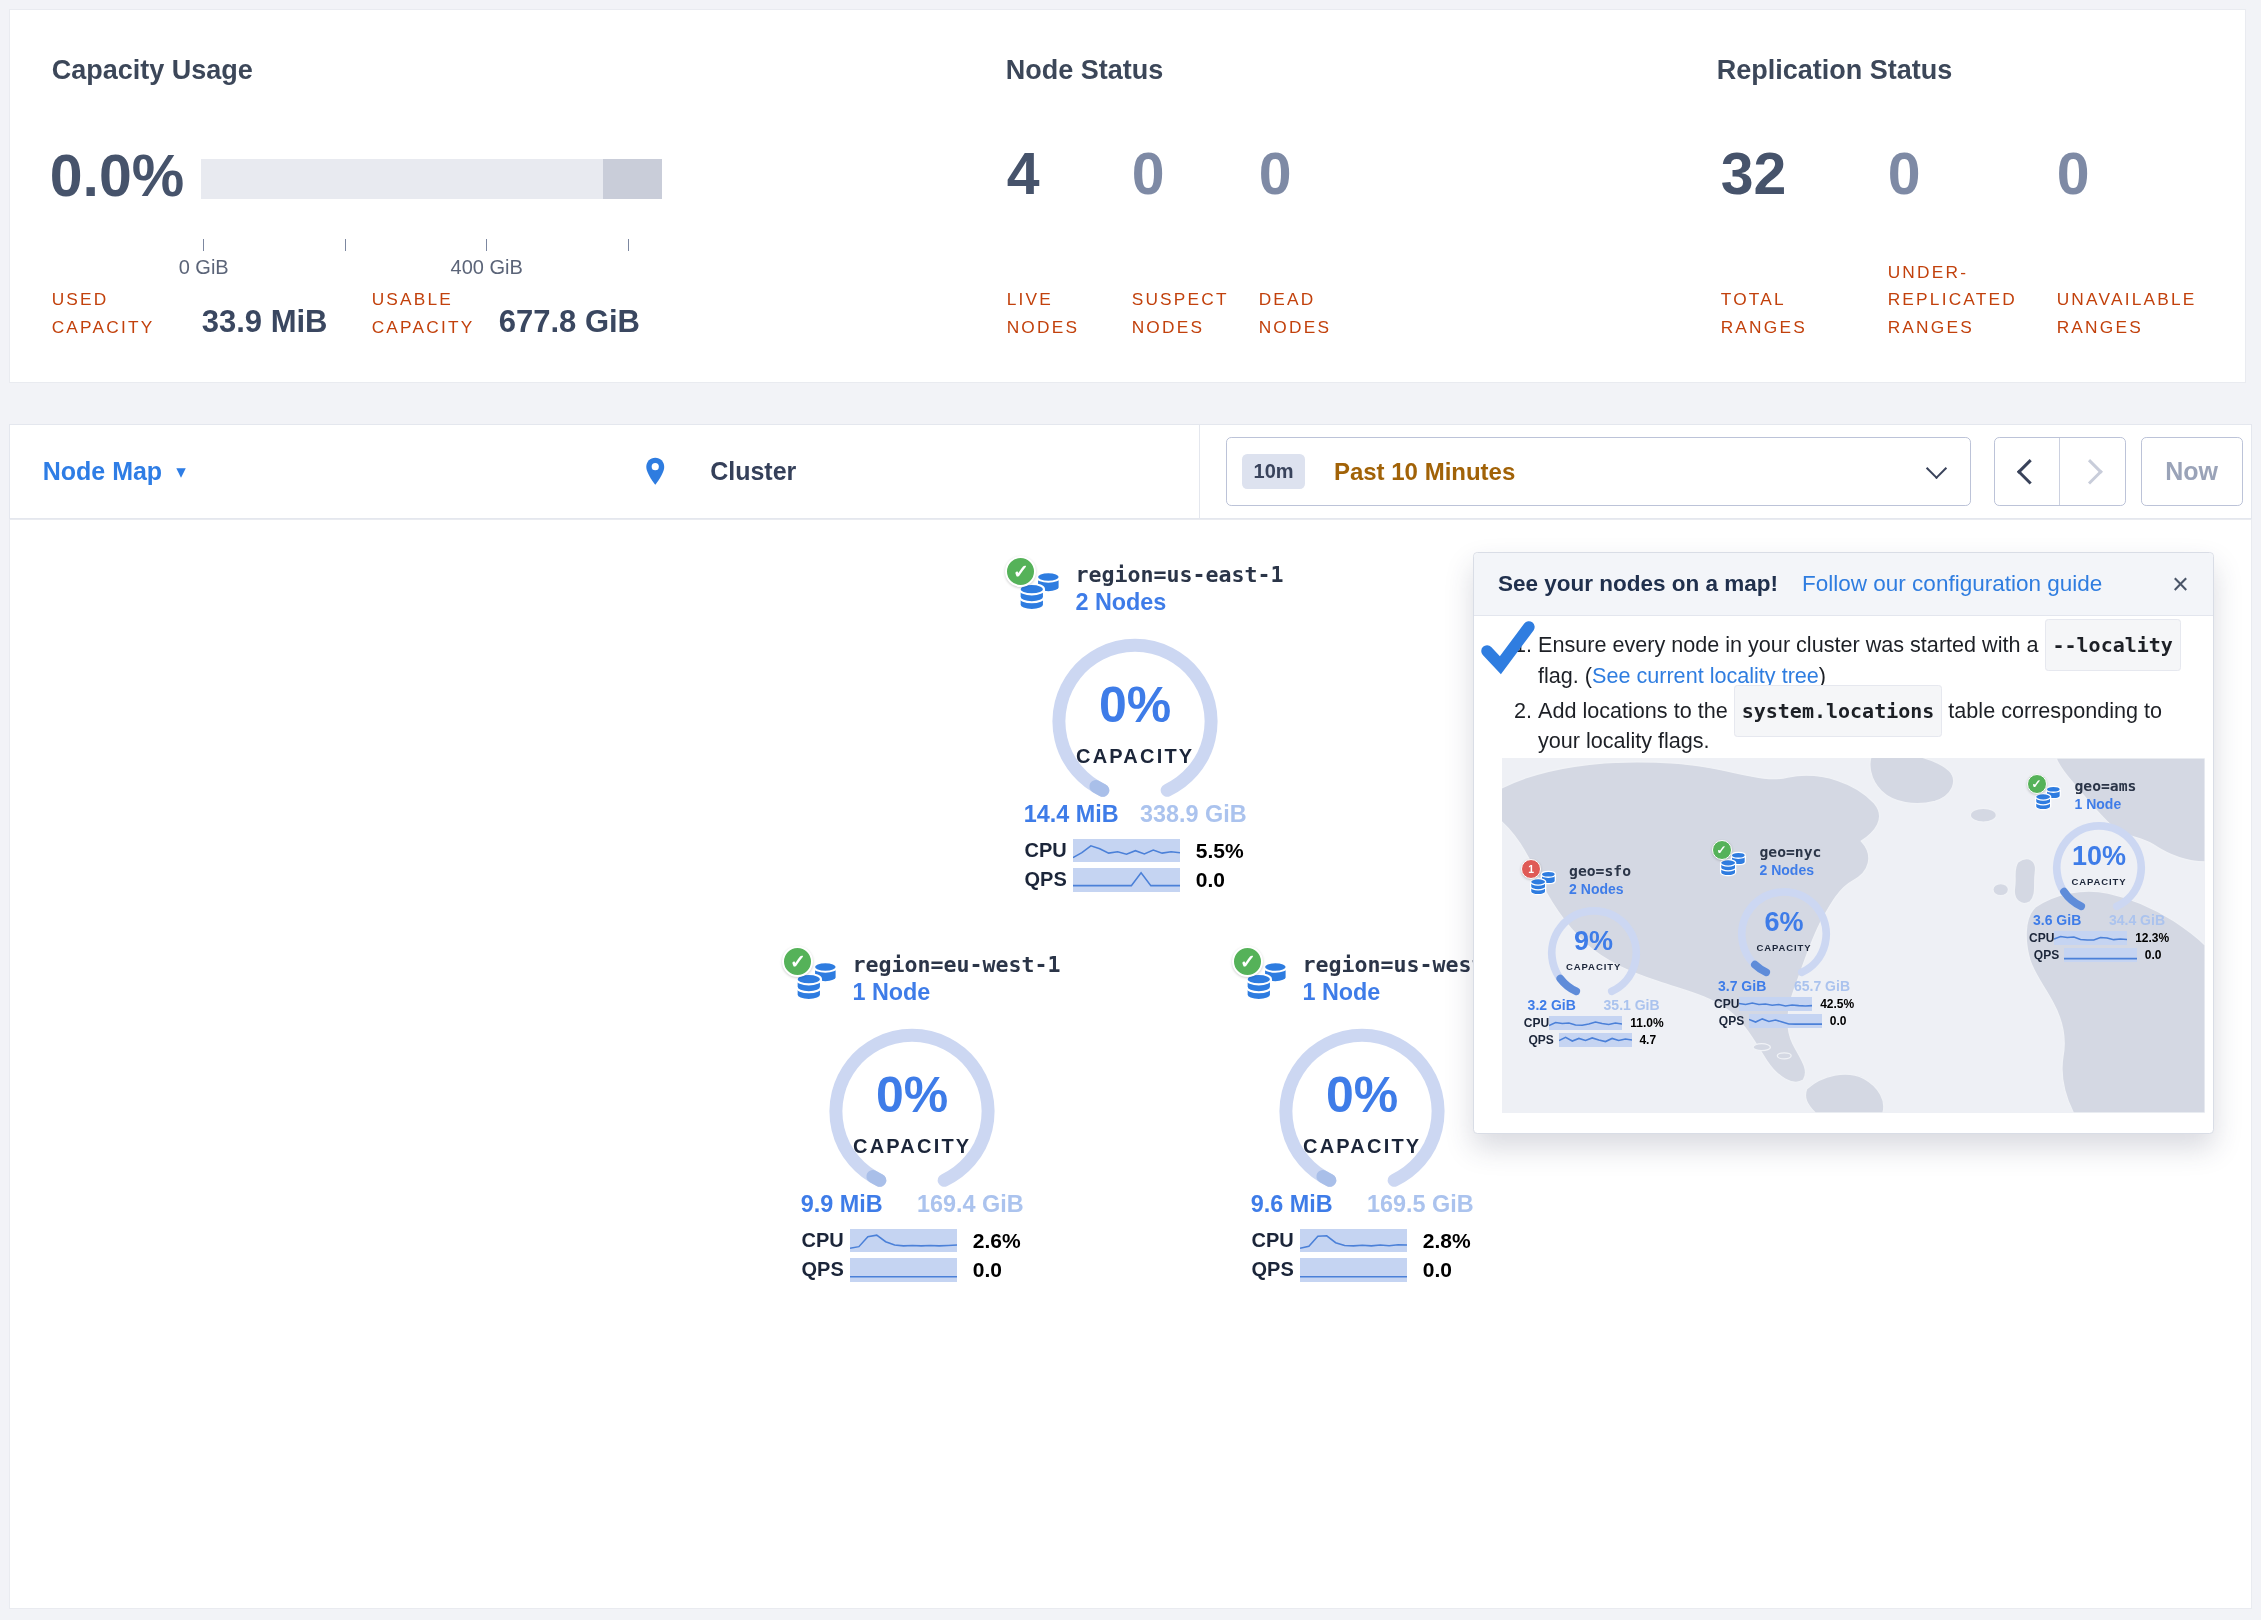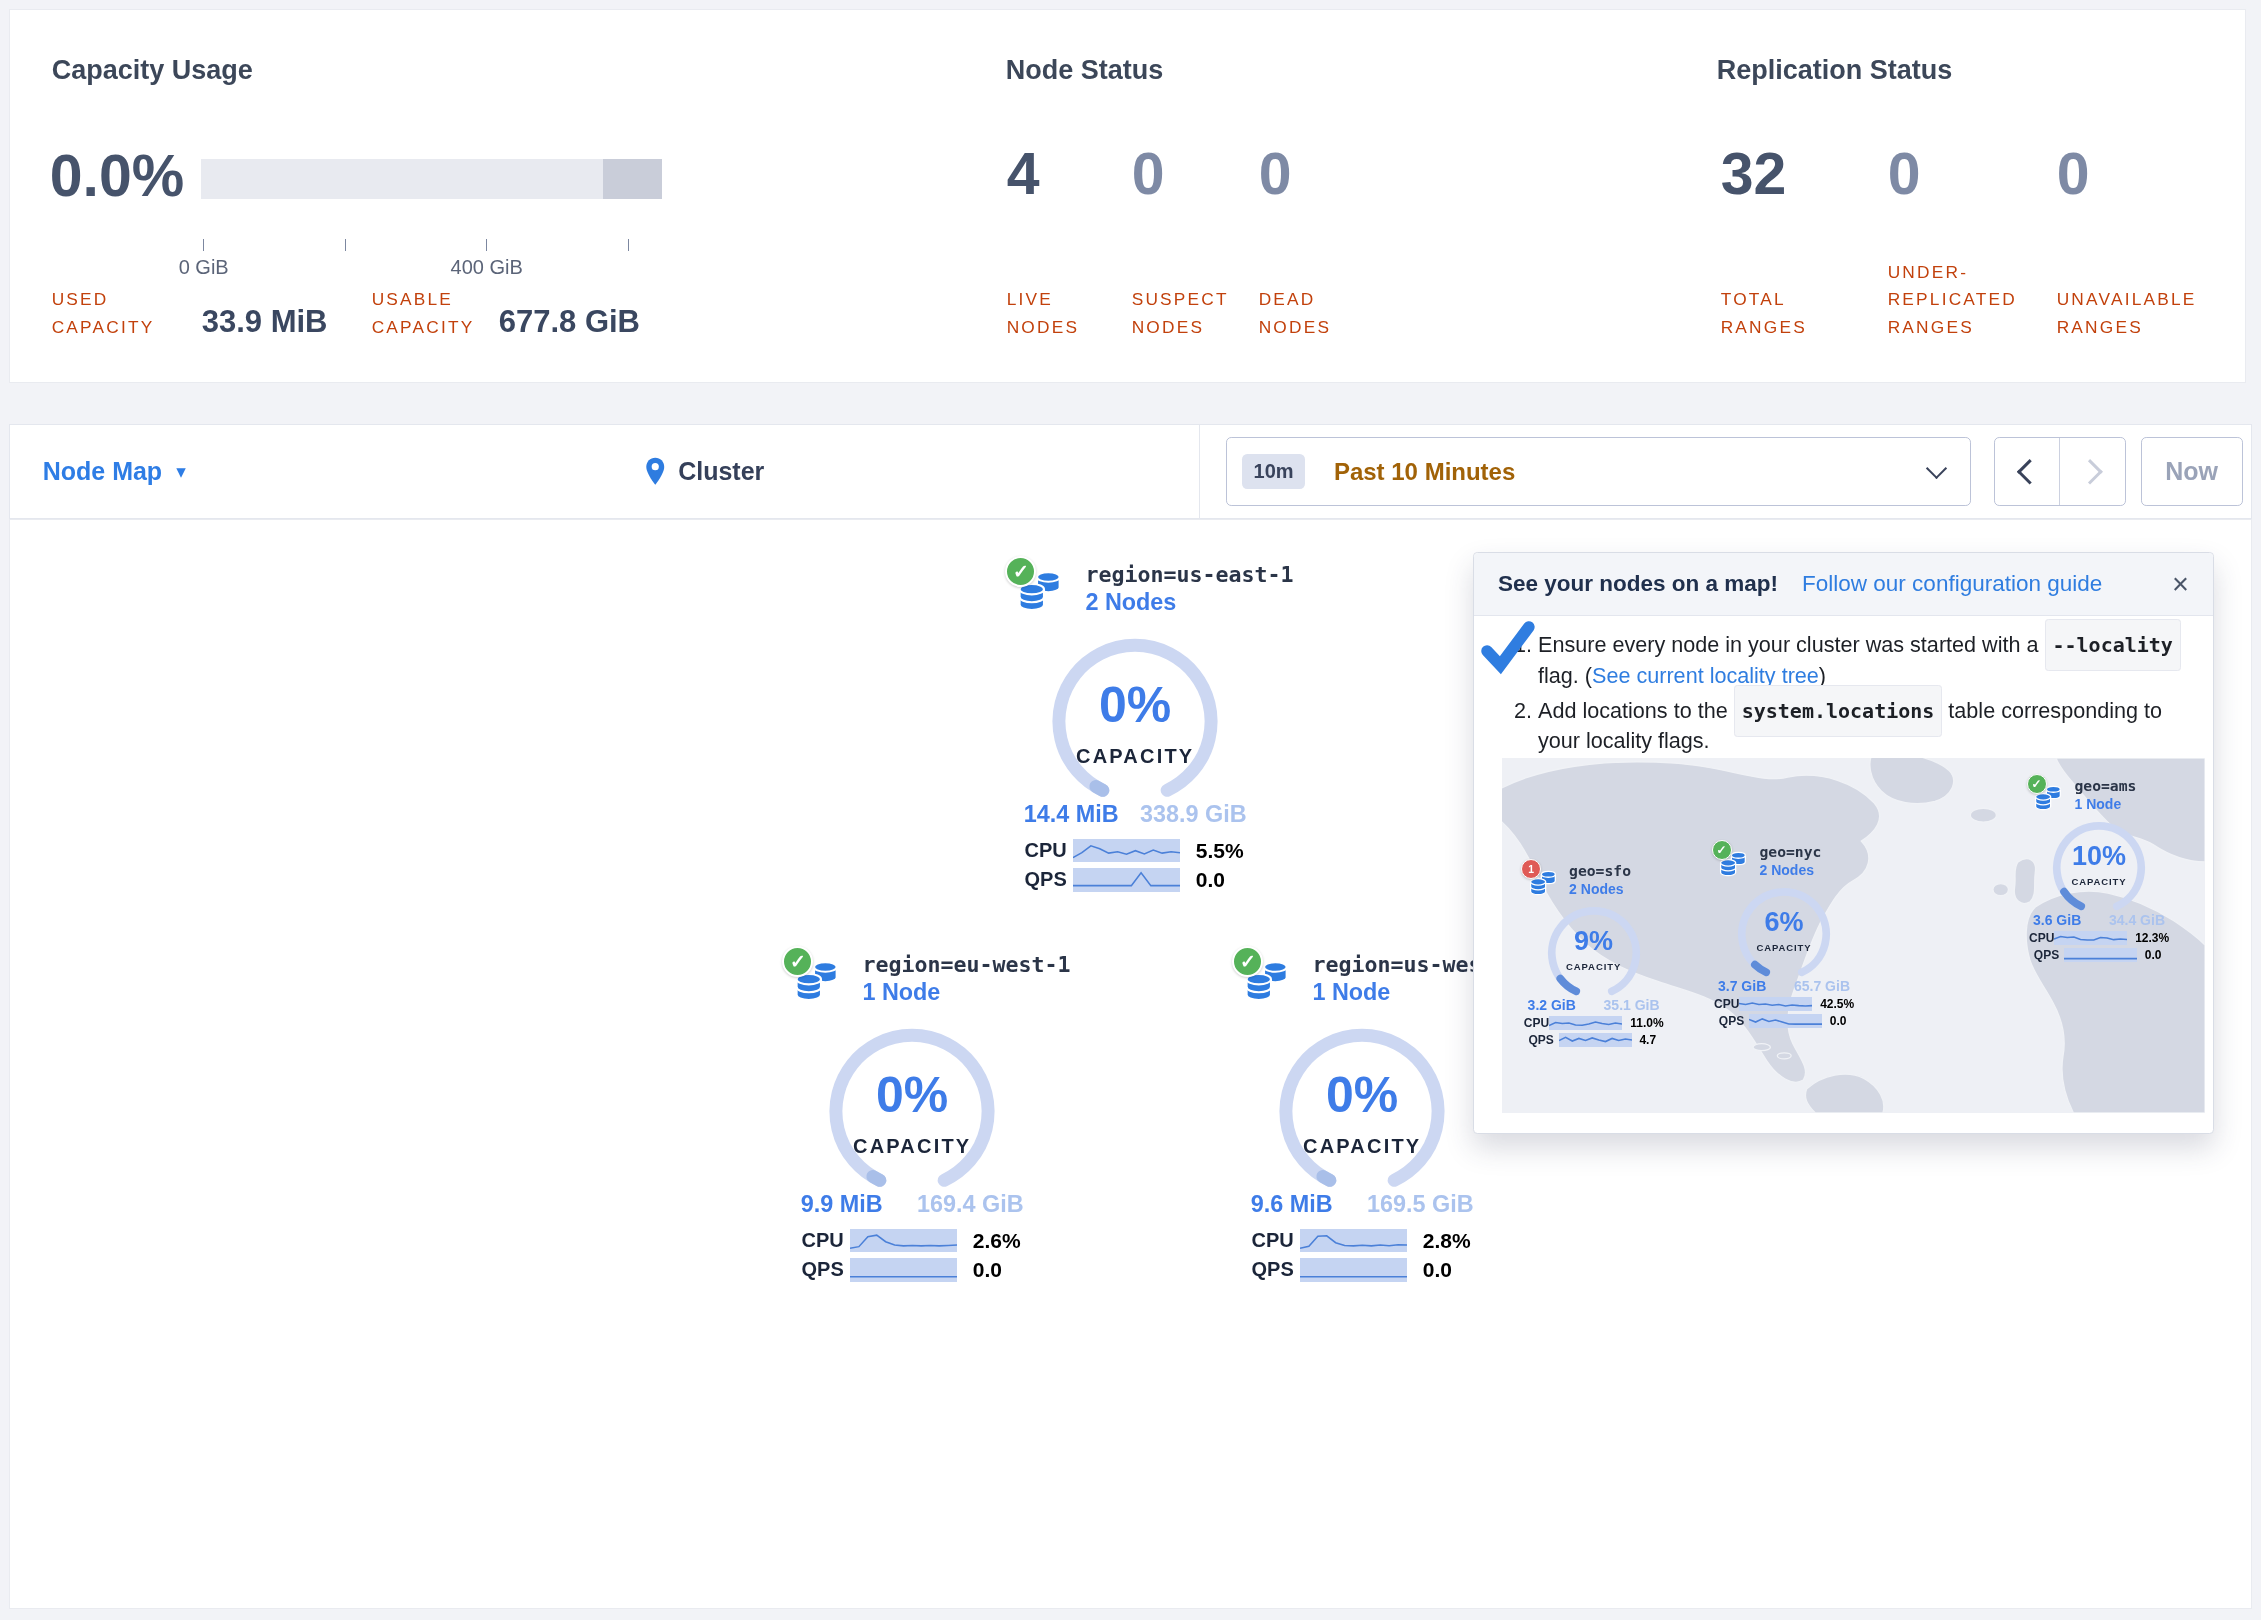--- a/index.html
+++ b/index.html
@@ -19,21 +19,21 @@
   .tick-label{position:absolute;top:246px;width:104px;text-align:center;font-size:20px;color:#5b6478;}
   .cap-val{position:absolute;bottom:42px;font-size:31px;font-weight:700;color:#3a4760;}
 
   
   .toolbar{position:absolute;left:8.7px;top:424px;right:8.7px;height:95px;background:#fff;border:0.9px solid #e4e7ee;box-sizing:border-box;}
   .tb-divider{position:absolute;left:1189px;top:0;bottom:0;width:0.9px;background:#e4e7ee;}
   .nodemap-btn{position:absolute;left:33px;top:0;height:100%;display:flex;align-items:center;gap:14px;cursor:pointer;}
   .nodemap-btn .lbl{font-size:25px;font-weight:600;color:#2e7de5;}
   .caret{font-size:19px;color:#2e7de5;}
   .crumb{position:absolute;left:634px;top:0;height:100%;display:flex;align-items:center;gap:12px;}
-  .crumb .lbl{font-size:25px;font-weight:600;color:#35405a;}
+  .crumb .lbl{font-size:25px;font-weight:600;color:#35405a;margin-left:32px;}
   .timesel{position:absolute;left:1216px;top:12px;width:745px;height:69px;border:0.9px solid #bcc3d8;border-radius:5.2px;display:flex;align-items:center;box-sizing:border-box;cursor:pointer;background:#fff;}
   .time-badge{margin-left:15.6px;background:#dde2ef;border-radius:5.2px;padding:6px 11.3px;font-size:20px;font-weight:700;color:#39435c;}
   .time-label{margin-left:29px;font-size:24px;font-weight:600;color:#a16207;}
   .chev{width:13px;height:13px;border:solid #39425a;border-width:0 2.6px 2.6px 0;display:inline-block;}
   .chev.down{transform:rotate(45deg);margin-left:auto;margin-right:26px;margin-top:-5.2px;}
   .arrows{position:absolute;left:1984px;top:12px;width:132px;height:69px;border:0.9px solid #bcc3d8;border-radius:5.2px;display:flex;box-sizing:border-box;overflow:hidden;background:#fff;}
   .arrow-cell{flex:1;display:flex;align-items:center;justify-content:center;cursor:pointer;}
   .arrow-cell + .arrow-cell{border-left:0.9px solid #ccd1e0;}
   .chev.left{transform:rotate(135deg);border-color:#39425a;width:14.7px;height:14.7px;border-width:0 3.5px 3.5px 0;margin-left:5.2px;}
   .chev.right{transform:rotate(-45deg);border-color:#c8cdda;width:14.7px;height:14.7px;border-width:0 3.5px 3.5px 0;margin-right:5.2px;}
@@ -41,21 +41,21 @@
 
   
   .main{position:absolute;left:8.7px;top:519px;right:8.7px;bottom:12px;background:#fff;border:0.9px solid #e9ebf0;box-sizing:border-box;}
 
   
   .ncard{position:absolute;width:277px;}
   .nhead{position:relative;height:66px;margin-left:8.7px;}
   .nbadge{position:absolute;left:0;top:-3.5px;width:31px;height:31px;border-radius:50%;background:#55b259;border:2.6px solid #fff;color:#fff;display:flex;align-items:center;justify-content:center;font-size:19px;font-weight:700;z-index:2;box-shadow:0 0.9px 2.6px rgba(0,0,0,.2);box-sizing:border-box;}
   .nbadge.alert{background:#df5a56;font-size:13px;}
   .ndb{position:absolute;left:11.3px;top:11.3px;}
-  .ntext{position:absolute;left:80px;top:2.6px;white-space:nowrap;}
+  .ntext{position:absolute;left:70px;top:2.6px;white-space:nowrap;}
   .nname{font-family:"DejaVu Sans Mono",monospace;font-weight:700;font-size:21.6px;color:#2b3548;}
   .nnodes{font-size:23.4px;font-weight:700;color:#3e7ce8;margin-top:2.6px;}
   .ngauge{position:relative;width:182px;height:166px;margin:8.7px auto 0;}
   .gpct{position:absolute;left:0;right:0;top:42px;text-align:center;font-size:50px;font-weight:700;color:#3e7ce8;}
   .gcap{position:absolute;left:0;right:0;top:111px;text-align:center;font-size:20px;font-weight:800;letter-spacing:2.2px;color:#1b2539;}
   .nvals{display:flex;justify-content:space-between;width:223px;margin:1.7px auto 10.4px;font-size:23.4px;font-weight:700;}
   .nused{color:#3e7ce8;} .ntotal{color:#abc3ee;}
   .nmetric{display:flex;align-items:center;width:234px;margin:5.2px auto;text-align:center;}
   .mlabel{width:55px;font-size:20px;font-weight:800;color:#1b2539;}
   .mspark{width:107px;height:23.4px;background:#c5d4f2;}

